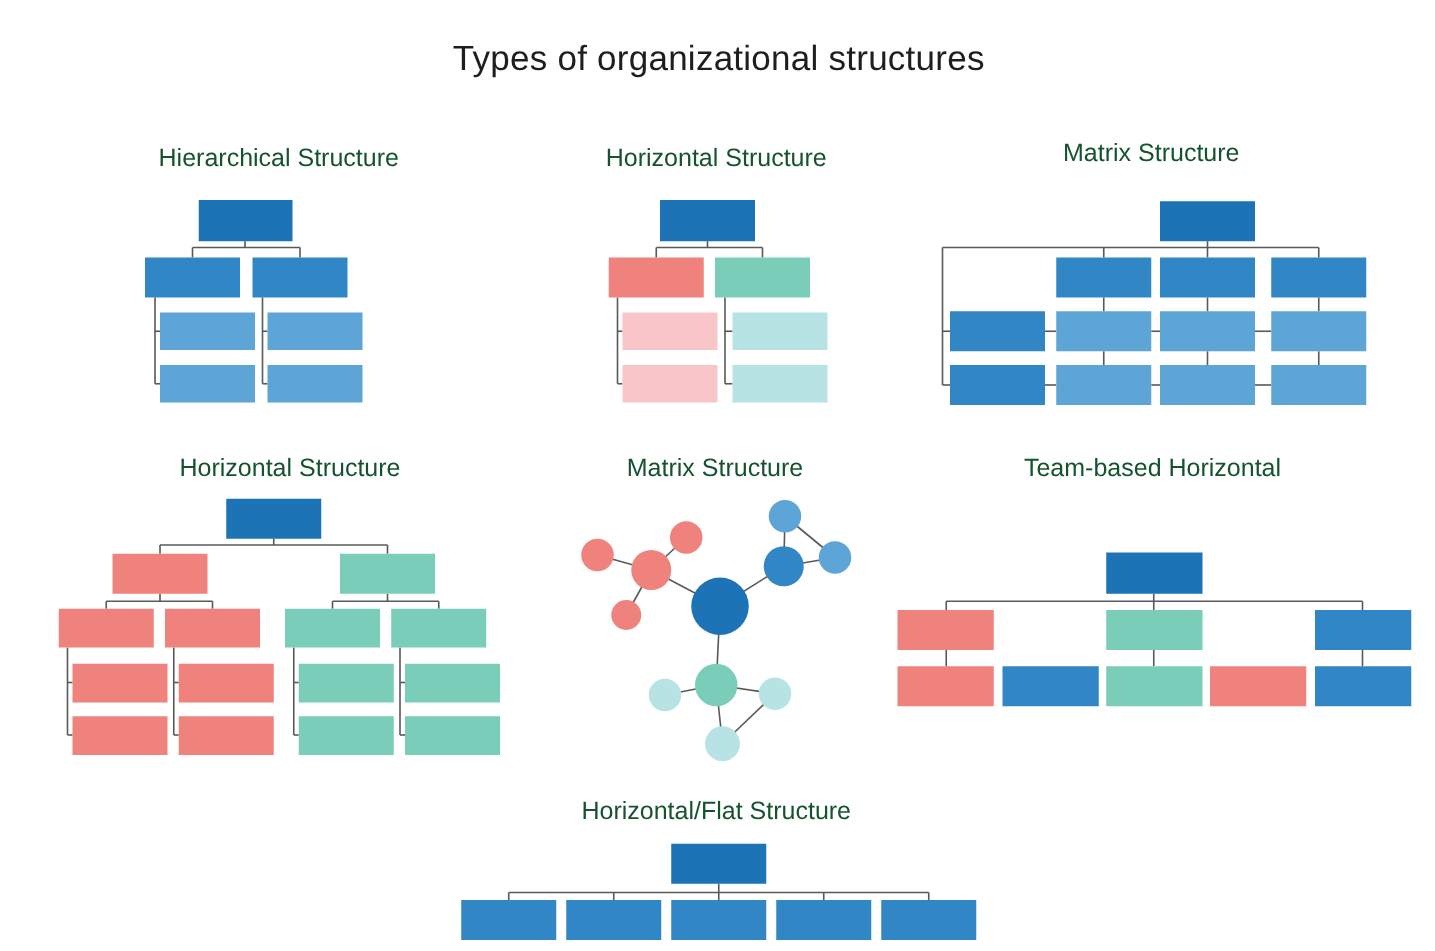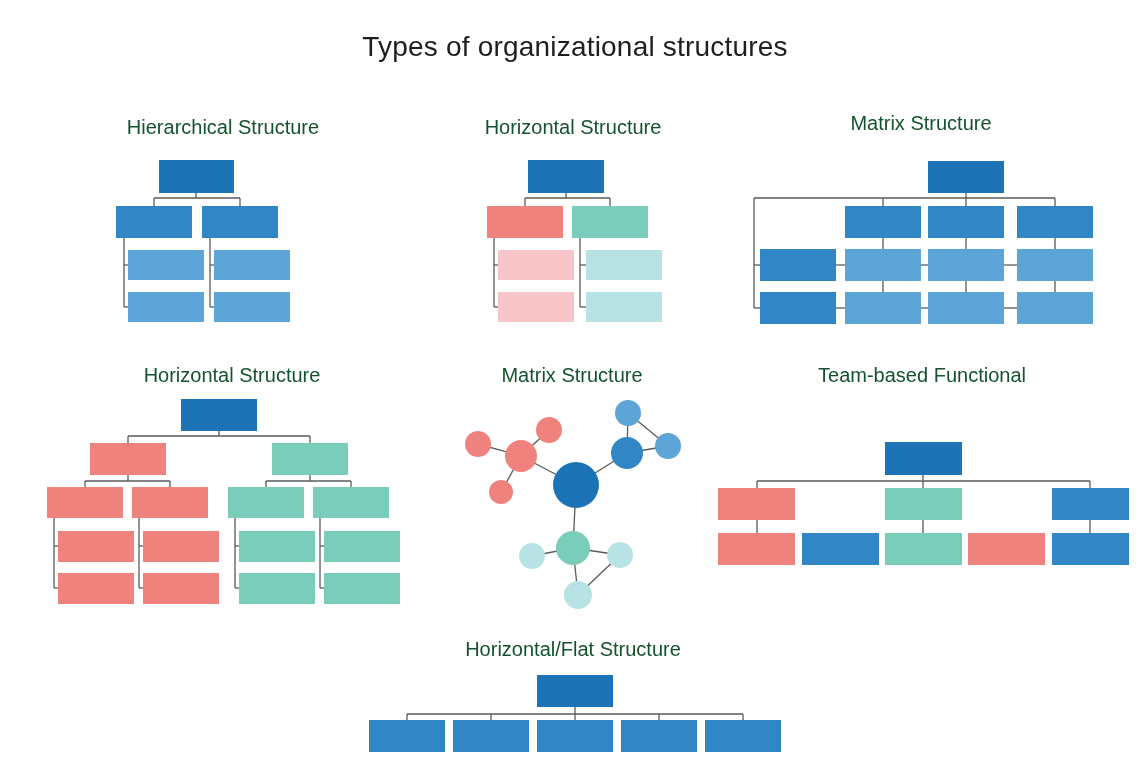--- a/index.html
+++ b/index.html
@@ -41,21 +41,21 @@
 
 <div id="stage">
 
   <div class="main-title" style="left:575px; top:31px;">Types of organizational structures</div>
 
   <div class="panel-label" style="left:223px; top:116px;">Hierarchical Structure</div>
   <div class="panel-label" style="left:573px; top:116px;">Horizontal Structure</div>
   <div class="panel-label" style="left:921px; top:112px;">Matrix Structure</div>
   <div class="panel-label" style="left:232px; top:364px;">Horizontal Structure</div>
   <div class="panel-label" style="left:572px; top:364px;">Matrix Structure</div>
-  <div class="panel-label" style="left:922px; top:364px;">Team-based Functional</div>
+  <div class="panel-label" style="left:922px; top:364px;">Team-based Horizontal</div>
   <div class="panel-label" style="left:573px; top:638px;">Horizontal/Flat Structure</div>
 
   <svg id="diagram" width="1148" height="761" viewBox="0 0 1148 761">
       <line x1="196" y1="193" x2="196" y2="198" stroke="#5a5a5a" stroke-width="1.3"></line>
       <line x1="154" y1="198" x2="240" y2="198" stroke="#5a5a5a" stroke-width="1.3"></line>
       <line x1="154" y1="198" x2="154" y2="206" stroke="#5a5a5a" stroke-width="1.3"></line>
       <line x1="240" y1="198" x2="240" y2="206" stroke="#5a5a5a" stroke-width="1.3"></line>
       <line x1="124" y1="238" x2="124" y2="307" stroke="#5a5a5a" stroke-width="1.3"></line>
       <line x1="124" y1="265" x2="128" y2="265" stroke="#5a5a5a" stroke-width="1.3"></line>
       <line x1="124" y1="307" x2="128" y2="307" stroke="#5a5a5a" stroke-width="1.3"></line>

